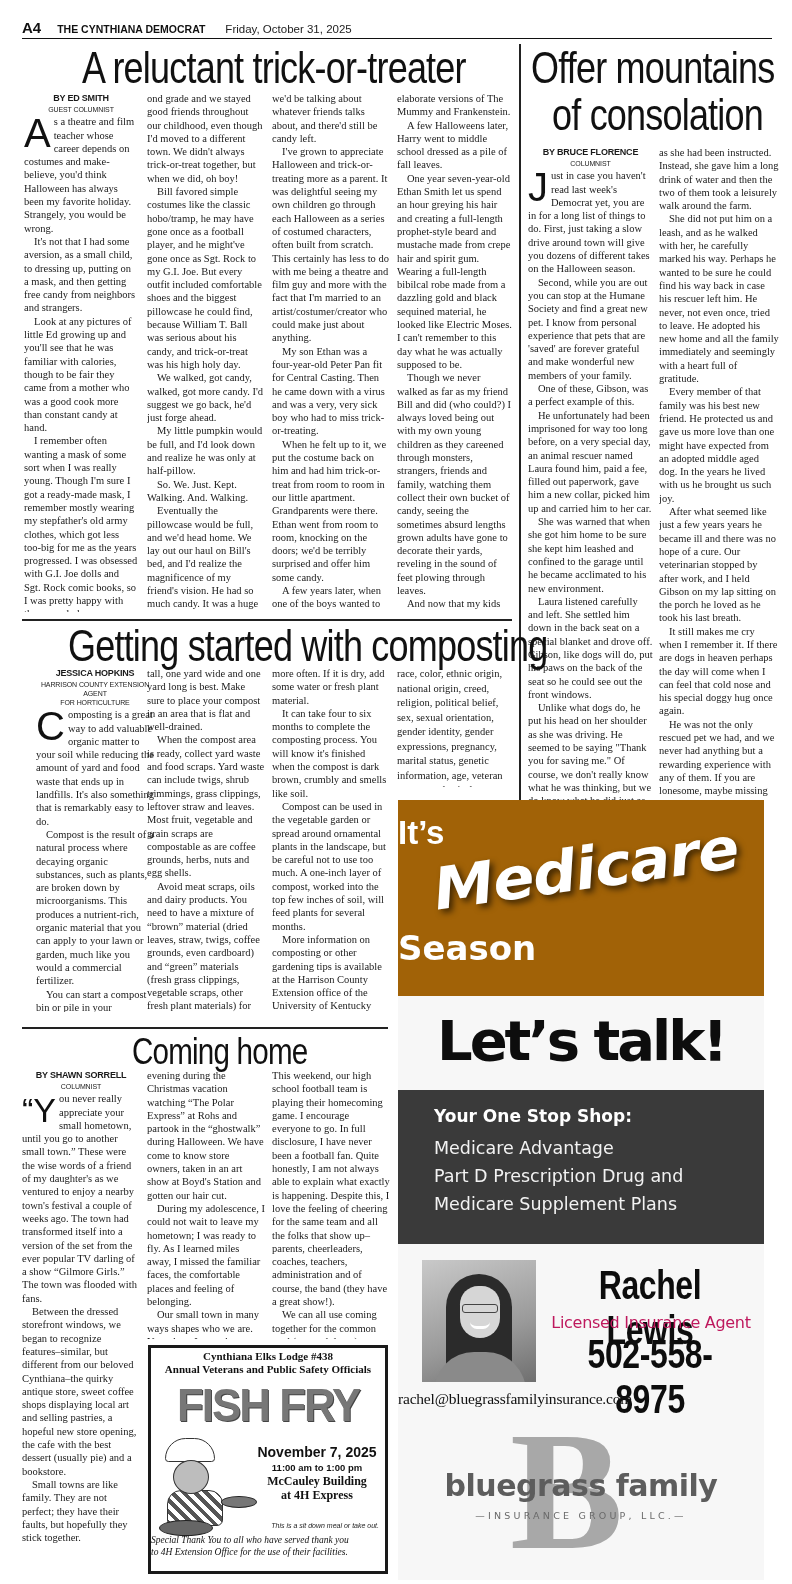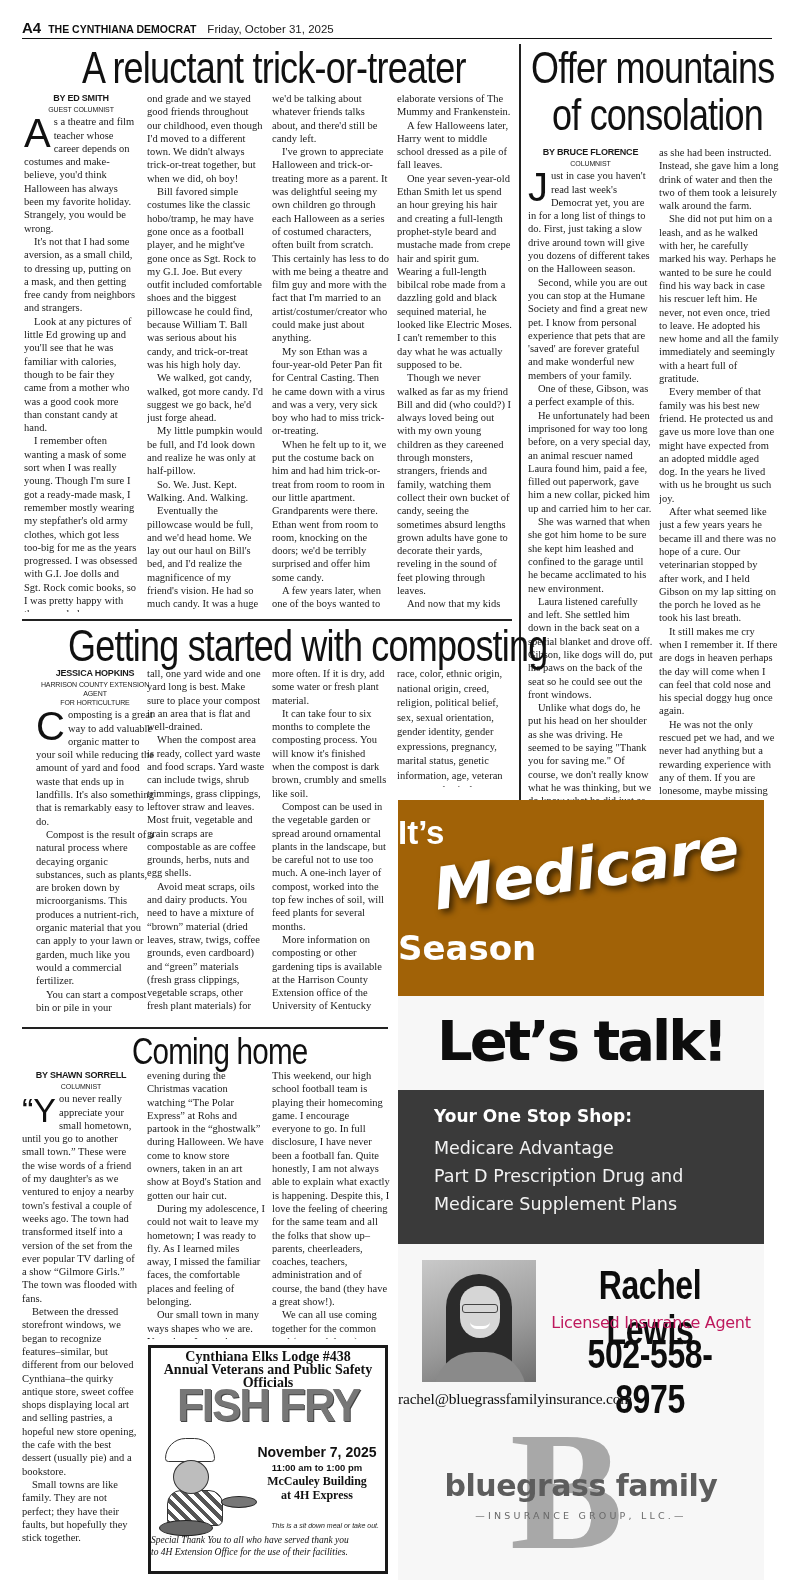--- a/index.html
+++ b/index.html
@@ -1,19 +1,19 @@
 <!DOCTYPE html>
 <html><head>
 <meta charset="utf-8">
 <style>
   * { box-sizing: border-box; margin: 0; padding: 0; }
   html, body { width: 792px; height: 1584px; background: #ffffff; overflow: hidden; }
   body { position: relative; font-family: "Liberation Serif", "DejaVu Serif", serif; color: #1a1a1a; }
 
-  .folio { position: absolute; left: 22px; top: 19px; width: 750px; height: 20px; display: flex; align-items: baseline; gap: 7px; border-bottom: 1.5px solid #111; padding-bottom: 2px; }
+  .folio { position: absolute; left: 22px; top: 19px; width: 750px; height: 20px; display: flex; align-items: baseline; gap: 16px; border-bottom: 1.5px solid #111; padding-bottom: 2px; }
   .folio .page-num { font-family: "Liberation Sans", sans-serif; font-weight: bold; font-size: 15px; color: #111; }
   .folio .paper-name { font-family: "Liberation Sans", sans-serif; font-weight: bold; font-size: 10.5px; color: #111; }
   .folio .date { font-family: "Liberation Sans", sans-serif; font-size: 11.5px; color: #222; margin-left: 4px; }
 
   .headline { position: absolute; font-family: "Liberation Sans", sans-serif; font-weight: normal; color: #111; letter-spacing: -1px; transform-origin: left top; white-space: nowrap; }
   .headline.condensed { transform: scaleX(0.80); }
 
   .col { position: absolute; font-size: 10.5px; line-height: 13.3px; text-align: left; color: #1a1a1a; overflow: hidden; }
   .col p { text-indent: 10px; }
   .col p.noindent { text-indent: 0; }
@@ -47,21 +47,21 @@
   .ad-role { position: absolute; left: 140px; top: 513px; width: 226px; text-align: center; font-family: "DejaVu Sans", sans-serif; font-size: 16px; color: #be185d; white-space: nowrap; letter-spacing: -0.3px; }
   .ad-phone { position: absolute; left: 138px; top: 532px; width: 228px; text-align: center; font-family: "Liberation Sans", sans-serif; font-weight: bold; font-size: 40px; color: #0d0d0d; transform: scaleX(0.80); transform-origin: center; letter-spacing: -0.5px; }
   .ad-email { position: absolute; left: 0; right: 0; top: 590px; text-align: left; font-family: Liberation Serif, serif; font-size: 15.5px; color: #111; letter-spacing: -0.2px; }
   .ad-logo { position: absolute; left: 0; top: 620px; width: 366px; height: 160px; }
   .ad-logo .bigB { position: absolute; left: 112px; top: -4px; font-family: "Liberation Serif", serif; font-weight: bold; font-size: 170px; color: #a8a8a8; line-height: 150px; }
   .ad-logo .brand { position: absolute; left: 0; right: 0; top: 48px; text-align: center; font-family: "DejaVu Sans", sans-serif; font-weight: bold; font-size: 30px; color: #5d5d5d; letter-spacing: -0.5px; }
   .ad-logo .sub { position: absolute; left: 0; right: 0; top: 90px; text-align: center; font-family: "DejaVu Sans", sans-serif; font-size: 9.5px; color: #6a6a6a; letter-spacing: 3.2px; }
 
   
   .ad-fish { position: absolute; left: 148px; top: 1345px; width: 240px; height: 229px; border: 3px solid #1a1a1a; background: #fff; }
-  .ad-fish .org { position: absolute; left: 0; right: 0; top: 2px; text-align: center; font-family: "Liberation Serif", serif; font-weight: bold; font-size: 14px; line-height: 13px; color: #111; }
+  .ad-fish .org { position: absolute; left: 0; right: 0; top: 2px; text-align: center; font-family: "Liberation Serif", serif; font-weight: bold; font-size: 11px; line-height: 13px; color: #111; }
   .ad-fish .event-title { position: absolute; left: 26px; top: 30px; font-family: "Liberation Sans", sans-serif; font-weight: bold; font-size: 46px; color: #777; letter-spacing: -2px; transform: scaleX(0.95); transform-origin: left; text-shadow: 1px 1px 0 #444; }
   .ad-fish .chef { position: absolute; left: 6px; top: 90px; width: 100px; height: 100px; }
   .ad-fish .chef .hat { position: absolute; left: 8px; top: 0; width: 50px; height: 24px; background: #fff; border: 1.5px solid #333; border-radius: 24px 24px 4px 4px; }
   .ad-fish .chef .head { position: absolute; left: 16px; top: 22px; width: 36px; height: 34px; background: #bdbdbd; border: 1.5px solid #333; border-radius: 50%; }
   .ad-fish .chef .body { position: absolute; left: 10px; top: 52px; width: 56px; height: 36px; background: repeating-linear-gradient(45deg, #555 0 4px, #fff 4px 8px); border: 1.5px solid #333; border-radius: 14px 14px 6px 6px; }
   .ad-fish .chef .pan1 { position: absolute; left: 2px; top: 82px; width: 54px; height: 16px; background: #666; border: 1.5px solid #222; border-radius: 50%; }
   .ad-fish .chef .pan2 { position: absolute; left: 64px; top: 58px; width: 36px; height: 12px; background: #777; border: 1.5px solid #222; border-radius: 50%; }
   .ad-fish .date { position: absolute; left: 96px; top: 96px; width: 140px; text-align: center; font-family: "Liberation Sans", sans-serif; font-weight: bold; font-size: 14px; color: #111; }
   .ad-fish .time { position: absolute; left: 96px; top: 114px; width: 140px; text-align: center; font-family: "Liberation Sans", sans-serif; font-weight: bold; font-size: 9.5px; color: #111; }
   .ad-fish .venue { position: absolute; left: 96px; top: 126px; width: 140px; text-align: center; font-family: Liberation Serif, serif; font-weight: bold; font-size: 12px; line-height: 14px; color: #111; }

